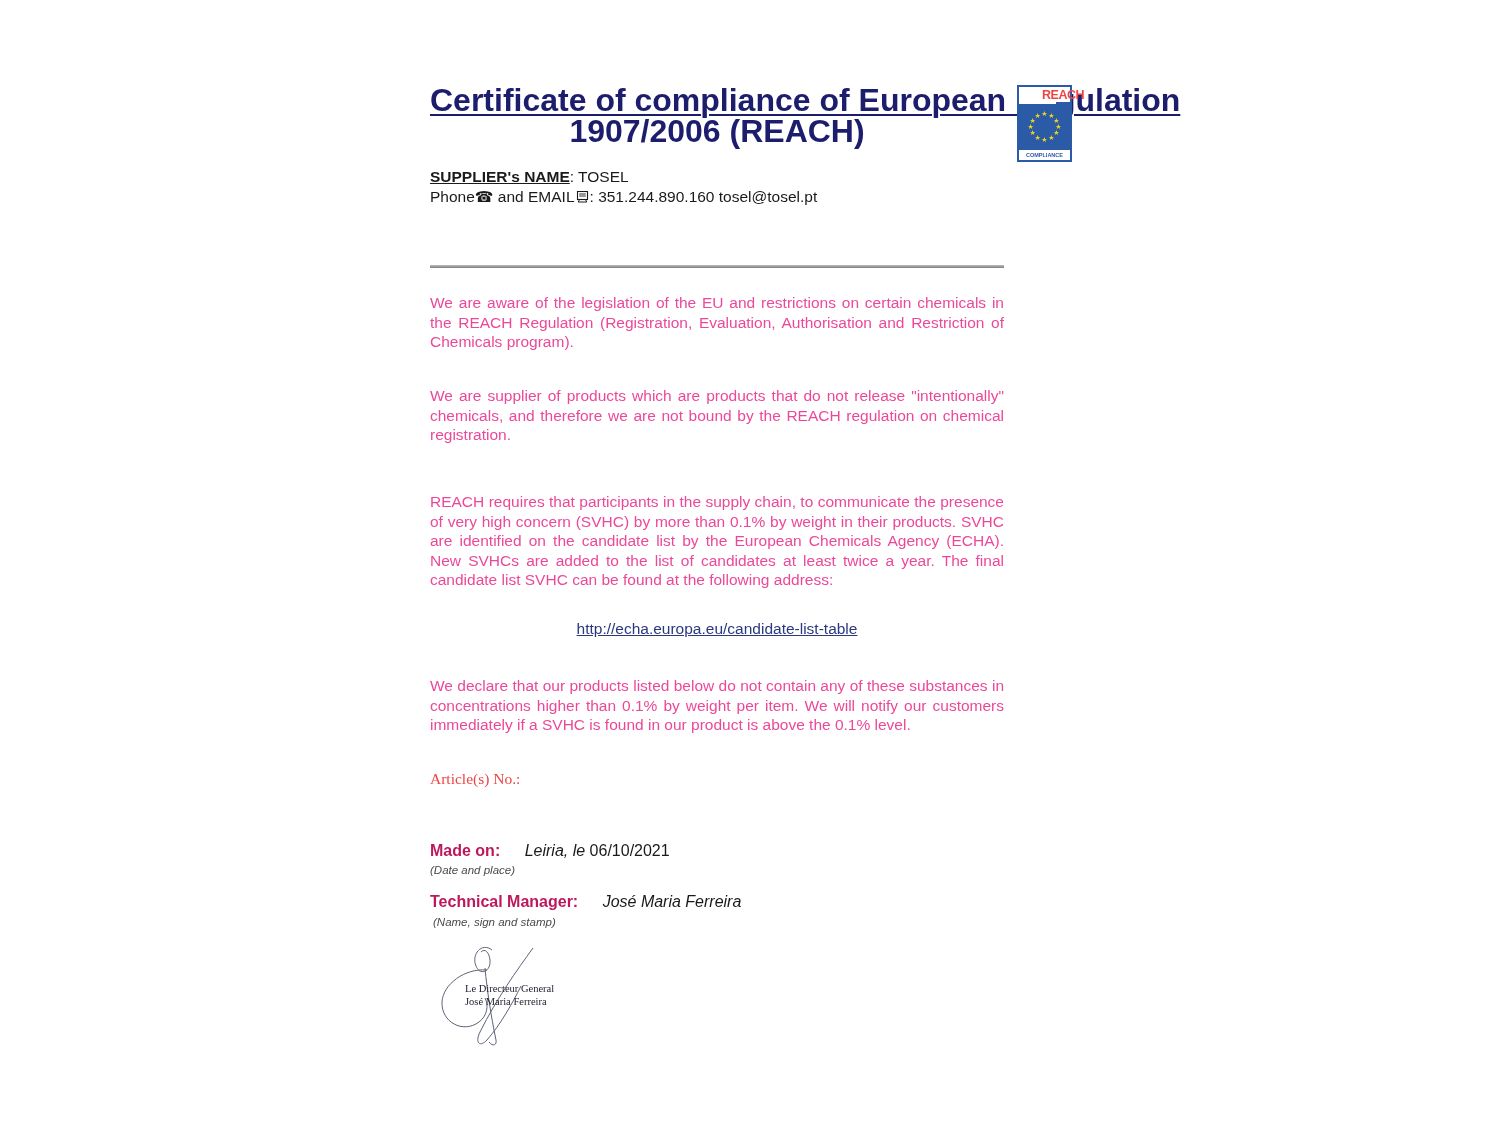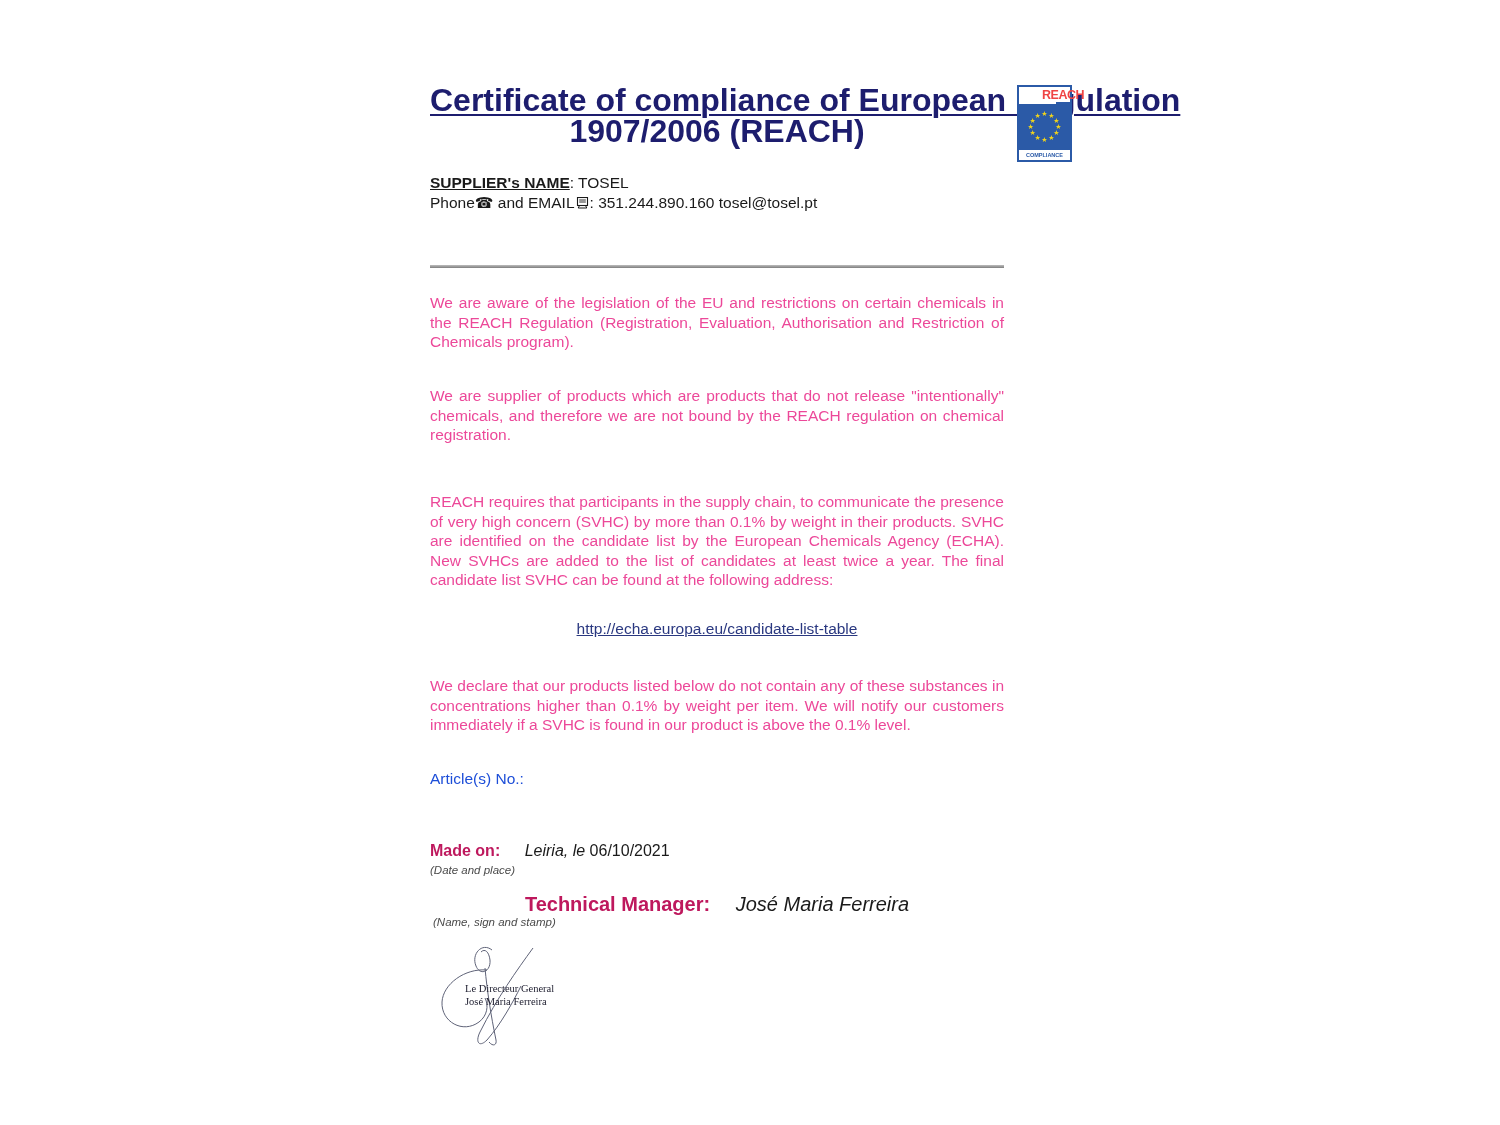--- a/index.html
+++ b/index.html
@@ -20,21 +20,21 @@
     font-size:32px;line-height:31px;
     white-space:nowrap;
   }
   .doc-title .u{
     text-decoration:underline;
     text-decoration-thickness:2px;
     text-underline-offset:3px;
   }
 
   
-  .supplier{top:88px;color:#1a1a1a;font-size:15.5px;line-height:20px;}
+  .supplier{top:82px;color:#1a1a1a;font-size:15.5px;line-height:20px;}
   .supplier .lbl-u{font-weight:bold;text-decoration:underline;}
   .supplier .addr{text-align:justify;}
   .icon-inline{display:inline-block;vertical-align:-1px;margin:0 1px;}
   .phone-glyph{font-size:15px;}
 
   .divider{
     top:180px;height:3px;
     background:linear-gradient(#bdbdbd,#7e7e7e);
   }
 
@@ -48,28 +48,28 @@
   .p2{top:301px;}
   .p3{top:407px;}
   .p4{top:591px;}
 
   .link-row{top:535px;text-align:center;}
   .link-row a{
     color:#2a3880;font-size:15.5px;
     text-decoration:underline;cursor:pointer;margin-top:16px;
   }
 
-  .article{top:685px;color:#1d4ed8;font-size:15.5px;}
+  .article{top:685px;color:#ef4444;font-size:15.5px;font-family:Liberation Serif, serif;}
 
   .made-on{top:757px;font-size:16px;color:#1a1a1a;}
   .made-on .lbl, .tech-mgr .lbl{color:#be185d;font-weight:bold;}
   .italic{font-style:italic;margin-left:20px;}
   .note{font-size:11.5px;font-style:italic;color:#4a4a4a;}
   .note-date{top:779px;}
-  .tech-mgr{top:808px;font-size:20px;color:#1a1a1a;text-align:center;}
+  .tech-mgr{top:808px;font-size:16px;color:#1a1a1a;}
   .note-sign{top:831px;padding-left:3px;}
 
   
   .signature{position:absolute;left:5px;top:855px;width:130px;height:125px;}
   .signature svg{position:absolute;left:0;top:0;}
   .stamp{
     position:absolute;left:30px;top:42px;
     font-family:"Liberation Serif", serif;
     font-size:10.5px;line-height:13px;color:#222233;
     white-space:nowrap;

